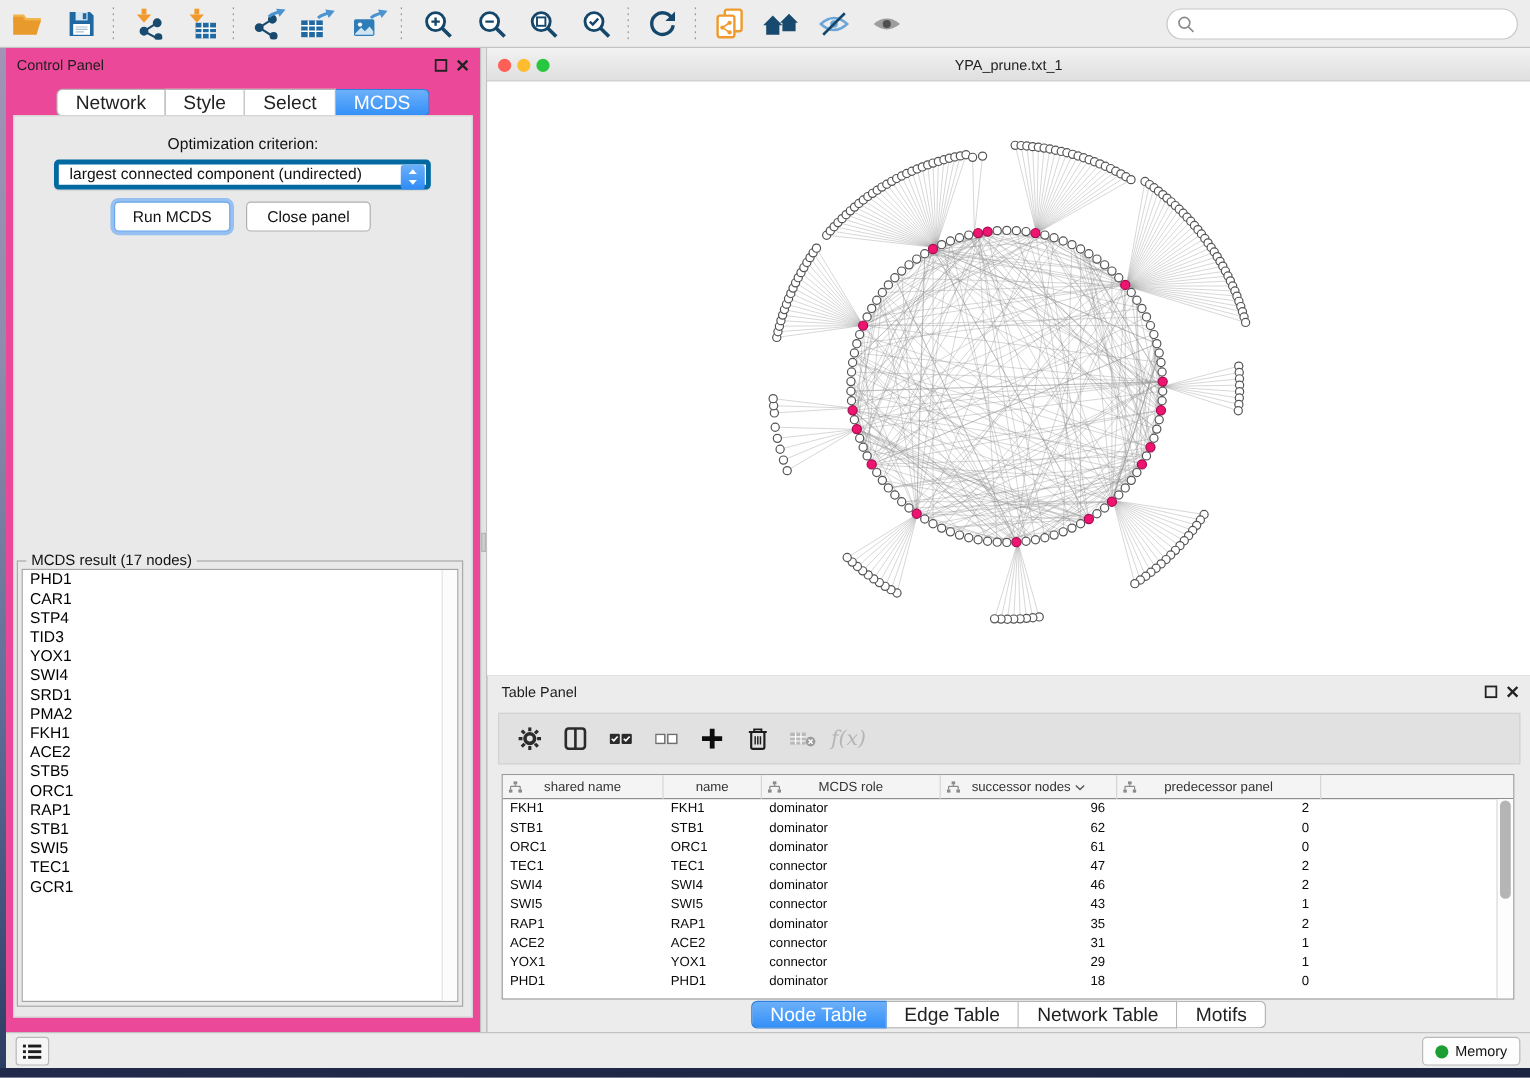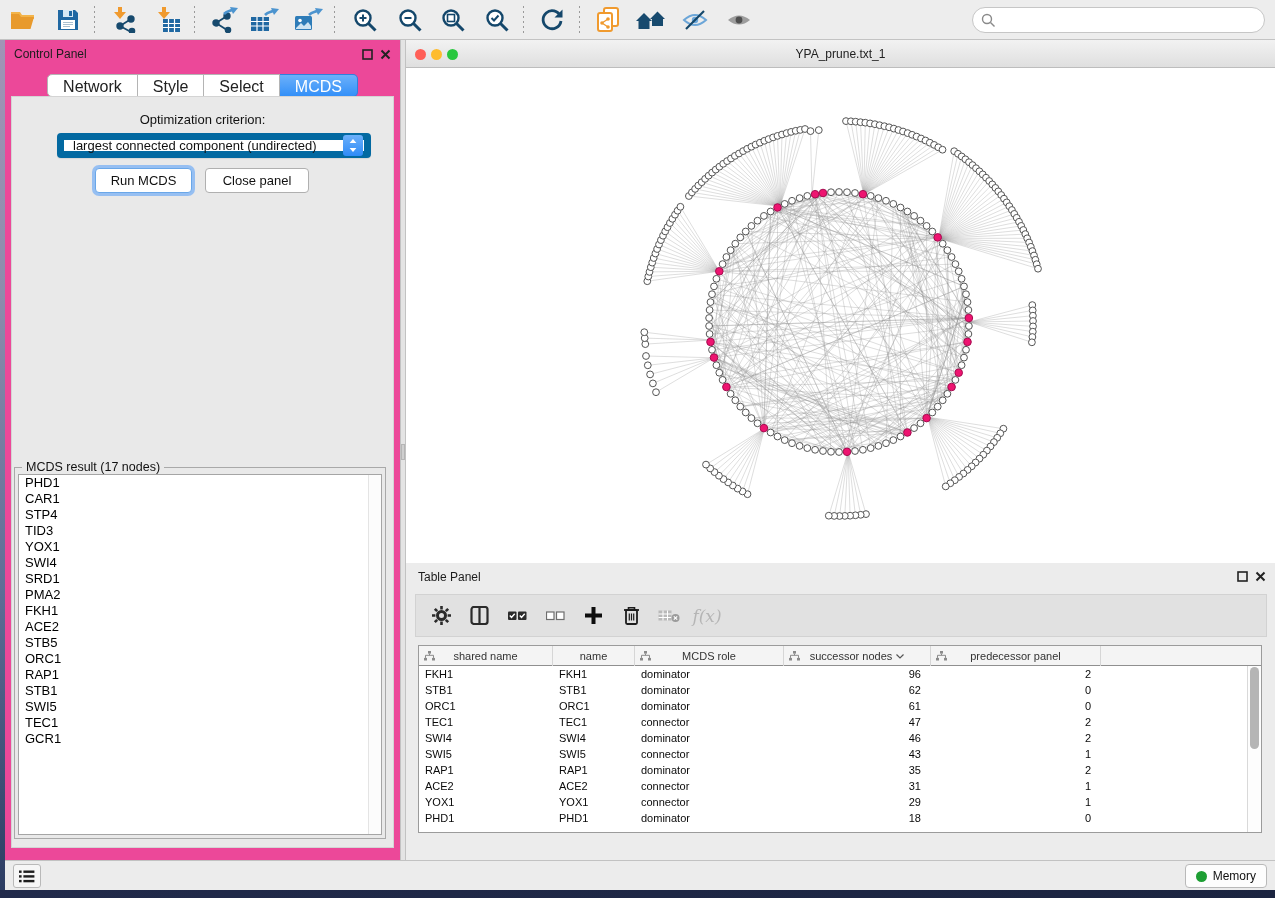--- a/index.html
+++ b/index.html
@@ -28,22 +28,22 @@
   .wbtn{position:absolute;top:8px;width:13px;height:13px;display:flex;align-items:center;justify-content:center;}
   .cp-content{position:absolute;left:6px;top:56px;width:383px;height:752px;background:#e9e9e9;
     border:1px solid #d4d4d4;}
   .segbar{position:absolute;top:34px;left:0;width:100%;display:flex;justify-content:center;}
   .seg{height:23px;line-height:23px;padding:0 15px;background:#fff;border:1px solid #b4b4b4;
     border-left:none;font-size:16px;color:#222;cursor:default;}
   .seg:first-child{border-left:1px solid #b4b4b4;border-radius:5px 0 0 5px;}
   .seg:last-child{border-radius:0 5px 5px 0;text-align:right;}
   .seg.active{background:linear-gradient(#6cb0fa,#3390f8);color:#fff;border-color:#2f80dd;}
   .opt-label{position:absolute;top:72px;left:0;width:100%;text-align:center;font-size:13px;color:#111;}
-  .combo{position:absolute;left:52px;top:93px;width:314px;height:25px;background:#fff;
-    border:7px solid #0369a1;border-radius:4px;display:flex;align-items:center;
+  .combo{position:absolute;left:40px;top:93px;width:314px;height:25px;background:#fff;
+    border:4px solid #0369a1;border-radius:4px;display:flex;
     box-shadow:0 1px 1px rgba(0,0,0,.08);}
   .combo-text{flex:1;padding-left:9px;font-size:13px;color:#111;white-space:nowrap;}
   .stepper{width:20px;height:21px;margin-right:1px;border-radius:3px;
     background:linear-gradient(#6cb0fa,#2f8bf7);display:flex;align-items:center;justify-content:center;}
   .btnrow-btn{position:absolute;top:128px;height:25px;background:#fff;border:1px solid #b0b0b0;
     border-radius:4px;font-size:13px;color:#111;font-family:inherit;}
   .run{left:90px;width:97px;box-shadow:0 0 0 3px rgba(82,156,250,.55);border-color:#6aa7e8;}
   .closep{left:200px;width:104px;}
   .groupbox{position:absolute;left:9px;top:427px;width:372px;height:372px;border:1px solid #a9a9a9;}
   .group-legend{position:absolute;top:-8px;left:7px;background:#e9e9e9;padding:0 4px;font-size:12.5px;color:#111;}
@@ -754,20 +754,26 @@
           <div class="td" style="width: 82px; padding-left: 6px;">PHD1</div>
           <div class="td" style="width: 149px; padding-left: 6px;">dominator</div>
           <div class="td" style="width: 147px; text-align: right; padding-right: 10px;">18</div>
           <div class="td" style="width: 170px; text-align: right; padding-right: 10px;">0</div>
         </div>
       </div>
     <div class="tscroll">
       <div class="tthumb"></div>
     </div>
   </div>
+  <div class="ttabs" id="table-tabs">
+      <div class="seg active">Node Table</div>
+      <div class="seg">Edge Table</div>
+      <div class="seg">Network Table</div>
+      <div class="seg">Motifs</div>
+    </div>
 </div>
 
 <div class="statusbar">
   <button class="listbtn">
     <svg width="16" height="13" viewBox="0 0 16 13">
       <g fill="#1e1e1e">
         <rect x="0" y="0.5" width="2.6" height="2.4"></rect>
           <rect x="4.4" y="0.5" width="11" height="2.4"></rect>
         <rect x="0" y="5.2" width="2.6" height="2.4"></rect>
           <rect x="4.4" y="5.2" width="11" height="2.4"></rect>

